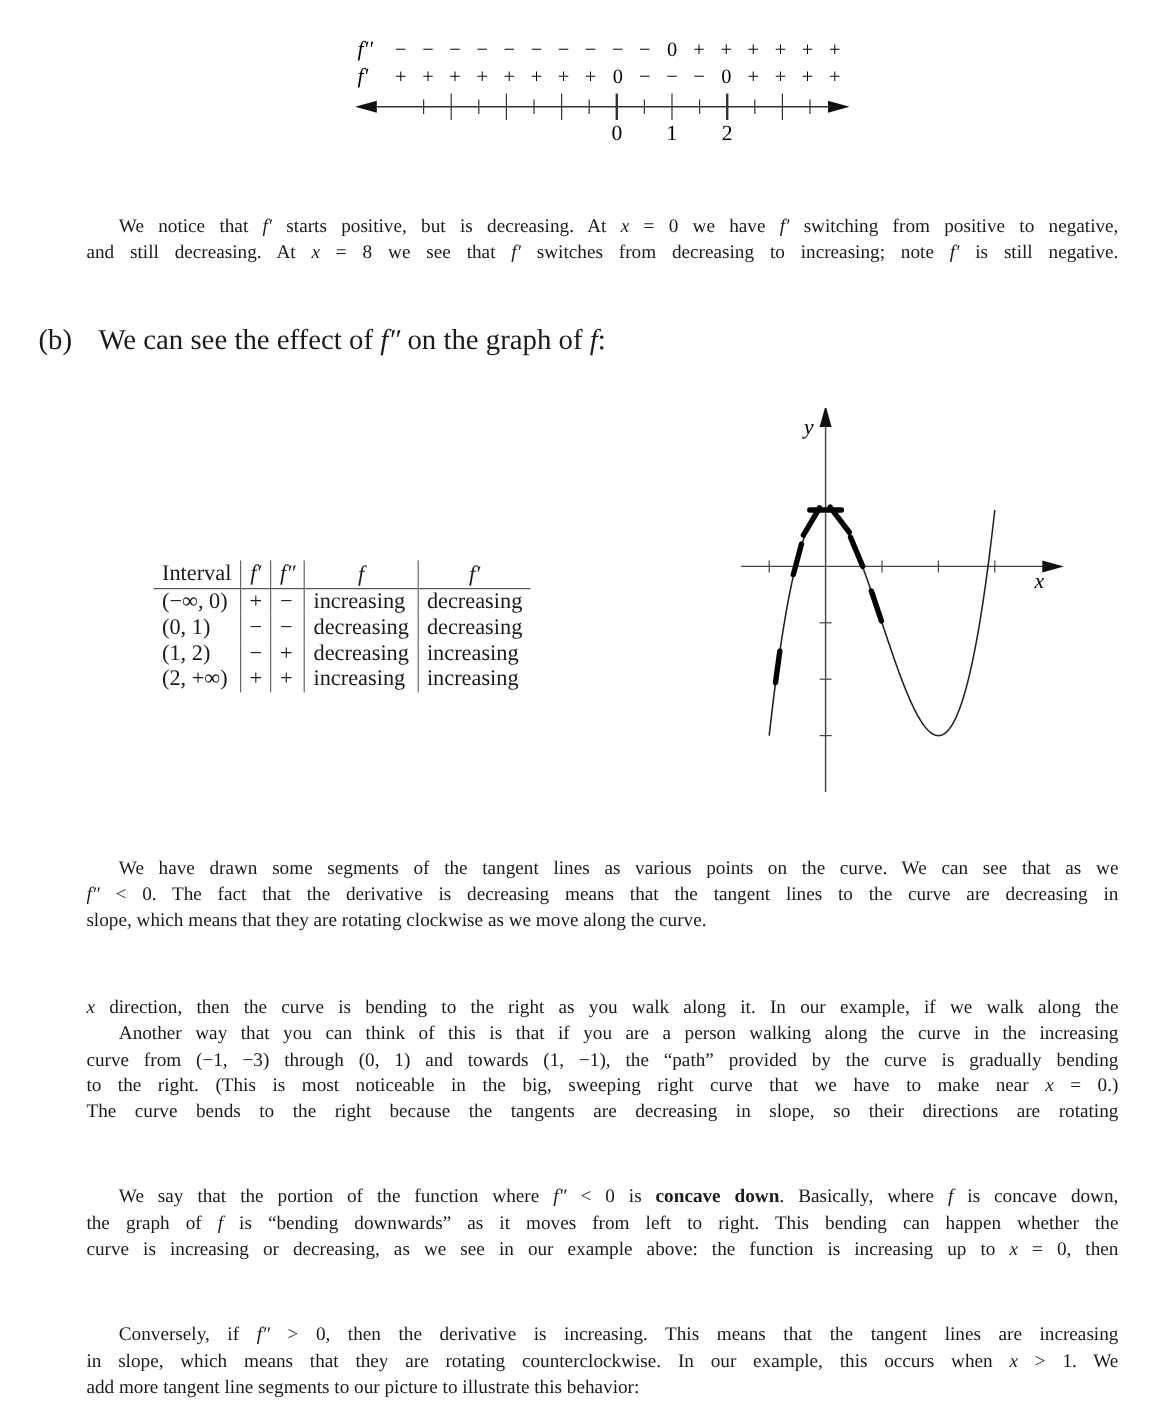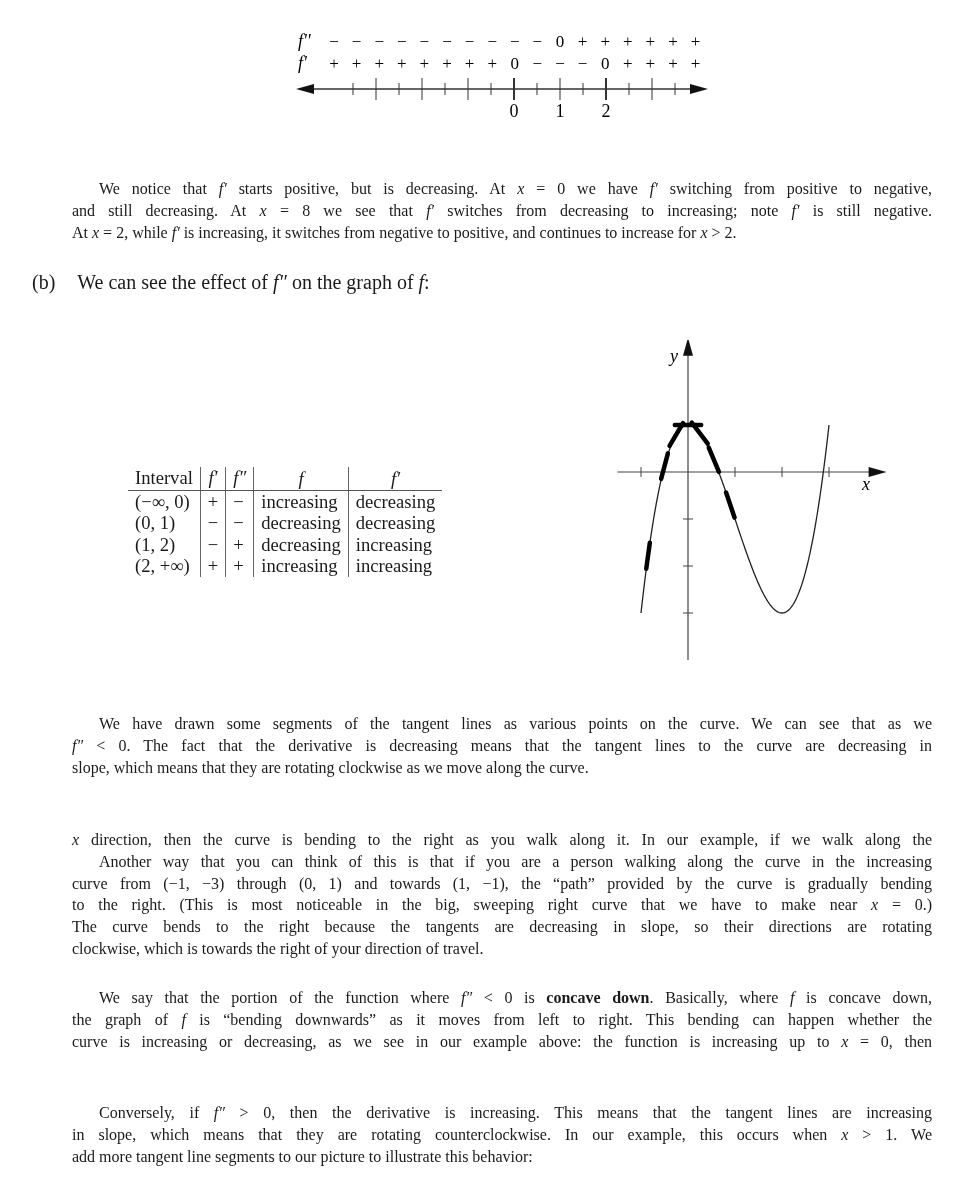--- a/index.html
+++ b/index.html
@@ -12,21 +12,21 @@
   .para .line.indent { padding-left: 27px; }
   i.m { font-style: italic; }
   b { font-weight: bold; font-family: Liberation Serif, serif; }
   #numline { position: absolute; left: 280px; top: 25px; }
   #graph { position: absolute; left: 600px; top: 340px; }
   #sign-table { position: absolute; left: 128px; top: 467px; border-collapse: collapse;
                 font-family: "Liberation Serif", serif; font-size: 18.6px; line-height: 21.6px; }
   #sign-table th, #sign-table td { padding: 0 7px; font-weight: normal; }
   #sign-table th { border-bottom: 1px solid #555; padding-bottom: 1px; }
   #sign-table .vb { border-left: 1px solid #666; }
-  .label-b { position: absolute; left: 32px; top: 271px; font-size: 20px;
+  .label-b { position: absolute; left: 32px; top: 271px; font-size: 24px;
              font-family: "Liberation Serif", serif; }
 </style>
 </head>
 <body>
 
 <svg id="numline" width="440" height="100" viewBox="0 0 440 100">
   <g id="nl-rows">
       <text x="18" y="22" font-size="18" font-style="italic" font-family="Liberation Serif, serif">f''</text>
       <text x="54" y="22" font-size="17" text-anchor="middle" font-family="Liberation Serif, serif">−</text>
       <text x="76.6" y="22" font-size="17" text-anchor="middle" font-family="Liberation Serif, serif">−</text>
@@ -85,21 +85,20 @@
       <line x1="395" x2="395" y1="58" y2="70" stroke="#333" stroke-width="1"></line>
     </g>
   <text x="234" y="92" font-size="18" text-anchor="middle" font-family="Liberation Serif, serif">0</text>
   <text x="280" y="92" font-size="18" text-anchor="middle" font-family="Liberation Serif, serif">1</text>
   <text x="326" y="92" font-size="18" text-anchor="middle" font-family="Liberation Serif, serif">2</text>
 </svg>
 
 <div class="para" id="p1" style="top:178px;">
     <span class="line indent"><span>We notice that </span><i class="m">f′</i><span> starts positive, but is decreasing. At </span><i class="m">x</i><span> = 0 we have </span><i class="m">f′</i><span> switching from positive to negative,</span></span>
     <span class="line"><span>and still decreasing. At </span><i class="m">x</i><span> = 8 we see that </span><i class="m">f′</i><span> switches from decreasing to increasing; note </span><i class="m">f′</i><span> is still negative.</span></span>
-    <span class="line last"><span>At </span><i class="m">x</i><span> = 2, while </span><i class="m">f′</i><span> is increasing, it switches from negative to positive, and continues to increase for </span><i class="m">x</i><span> &gt; 2.</span></span>
   </div>
 
 <div class="label-b">
   <span>(b)</span><span style="display:inline-block;width:22px"></span><span>We can see the effect of </span><i class="m">f″</i><span> on the graph of </span><i class="m">f</i><span>:</span>
 </div>
 
 <table id="sign-table">
   <thead>
     <tr>
       <th>Interval</th>
@@ -173,21 +172,20 @@
     <span class="line indent"><span>We have drawn some segments of the tangent lines as various points on the curve. We can see that as we</span></span>
     <span class="line"><i class="m">f″</i><span> &lt; 0. The fact that the derivative is decreasing means that the tangent lines to the curve are decreasing in</span></span>
     <span class="line last"><span>slope, which means that they are rotating clockwise as we move along the curve.</span></span>
   </div>
 <div class="para" id="p3" style="top:829px;">
     <span class="line"><i class="m">x</i><span> direction, then the curve is bending to the right as you walk along it. In our example, if we walk along the</span></span>
     <span class="line indent"><span>Another way that you can think of this is that if you are a person walking along the curve in the increasing</span></span>
     <span class="line"><span>curve from (−1, −3) through (0, 1) and towards (1, −1), the “path” provided by the curve is gradually bending</span></span>
     <span class="line"><span>to the right. (This is most noticeable in the big, sweeping right curve that we have to make near </span><i class="m">x</i><span> = 0.)</span></span>
     <span class="line"><span>The curve bends to the right because the tangents are decreasing in slope, so their directions are rotating</span></span>
-    <span class="line last"><span>clockwise, which is towards the right of your direction of travel.</span></span>
   </div>
 <div class="para" id="p4" style="top:987px;">
     <span class="line indent"><span>We say that the portion of the function where </span><i class="m">f″</i><span> &lt; 0 is </span><b>concave down</b><span>. Basically, where </span><i class="m">f</i><span> is concave down,</span></span>
     <span class="line"><span>the graph of </span><i class="m">f</i><span> is “bending downwards” as it moves from left to right. This bending can happen whether the</span></span>
     <span class="line"><span>curve is increasing or decreasing, as we see in our example above: the function is increasing up to </span><i class="m">x</i><span> = 0, then</span></span>
   </div>
 <div class="para" id="p5" style="top:1102px;">
     <span class="line indent"><span>Conversely, if </span><i class="m">f″</i><span> &gt; 0, then the derivative is increasing. This means that the tangent lines are increasing</span></span>
     <span class="line"><span>in slope, which means that they are rotating counterclockwise. In our example, this occurs when </span><i class="m">x</i><span> &gt; 1. We</span></span>
     <span class="line last"><span>add more tangent line segments to our picture to illustrate this behavior:</span></span>

